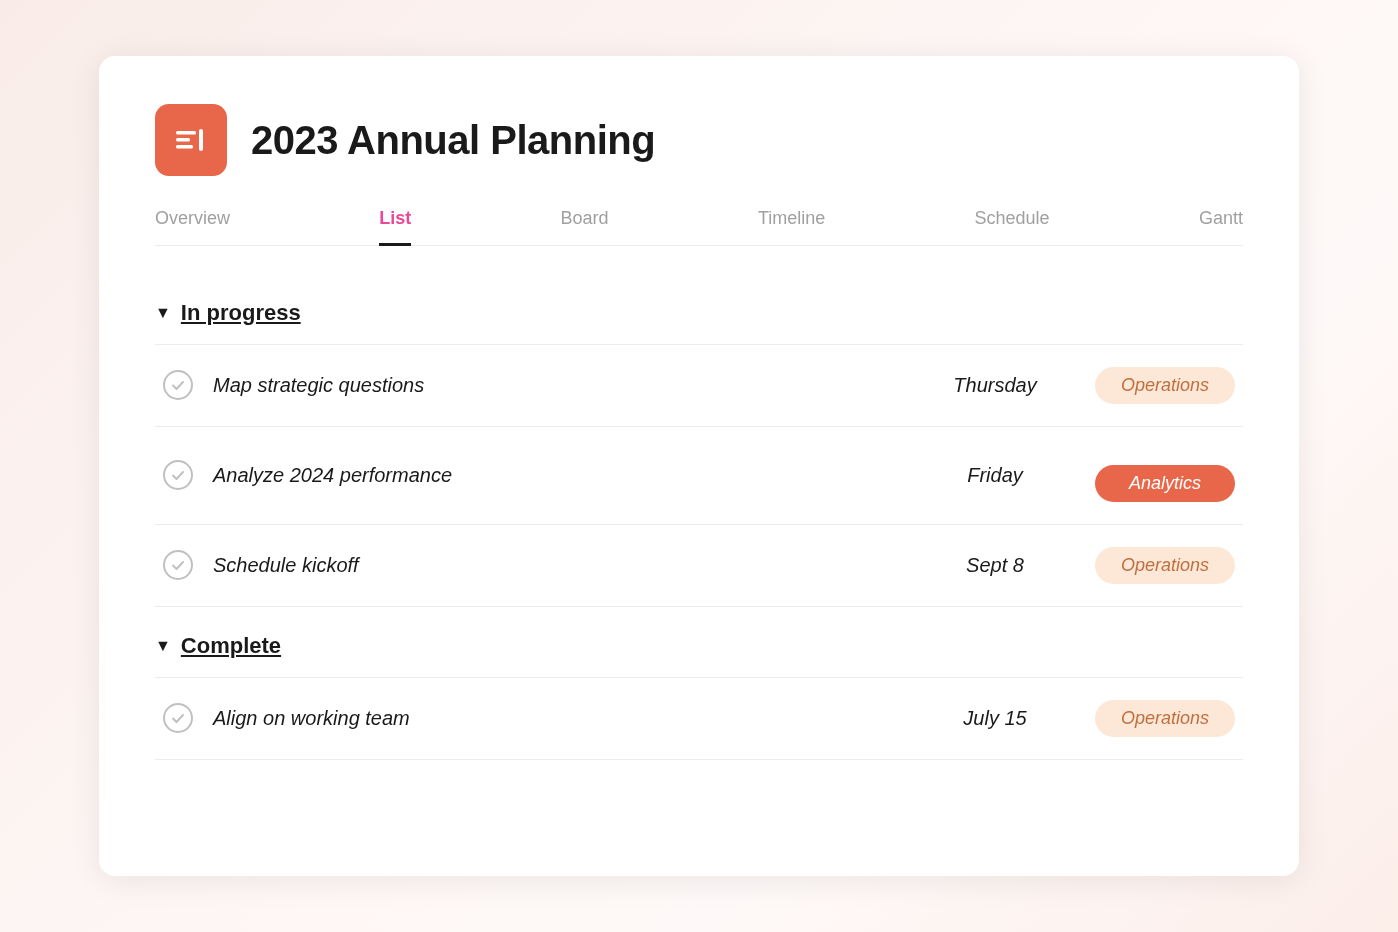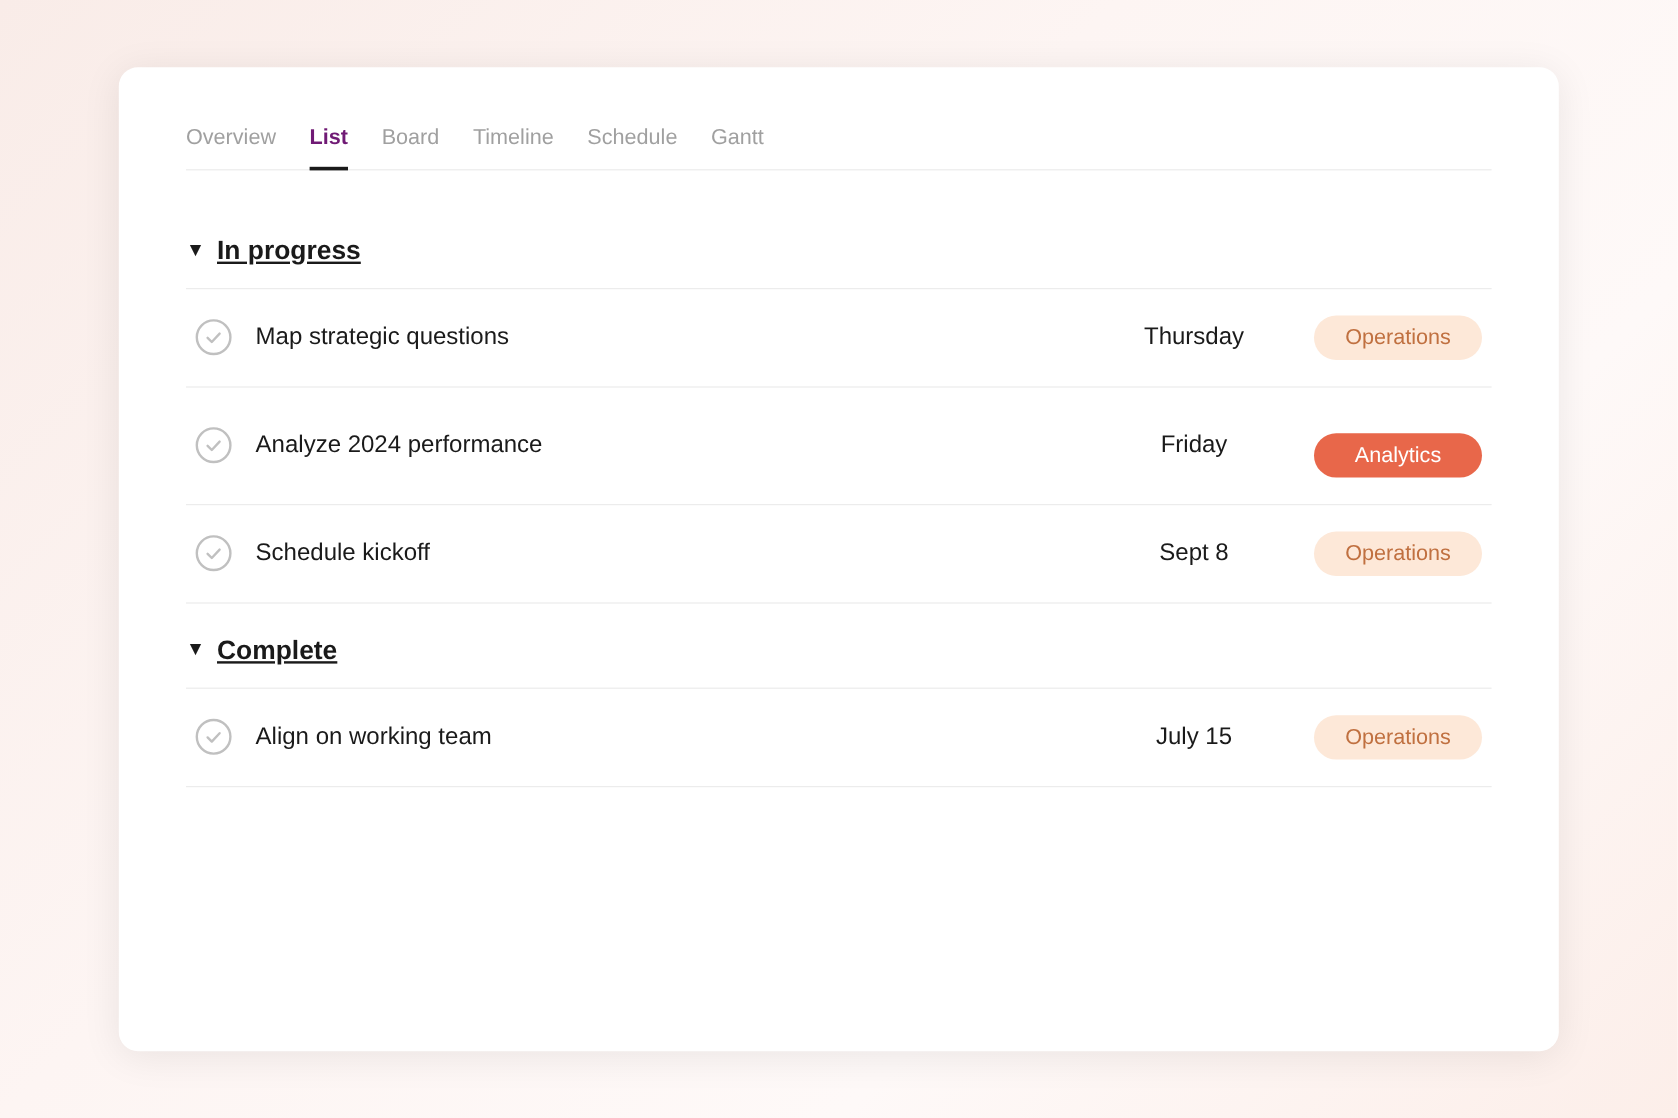--- a/index.html
+++ b/index.html
@@ -55,34 +55,35 @@
       font-weight: 700;
       color: #1a1a1a;
       letter-spacing: -0.5px;
     }
 
     .tabs {
       display: flex;
       gap: 28px;
       border-bottom: 1.5px solid #ececec;
       margin-bottom: 36px;
+      justify-content: space-between;
     }
 
     .tab {
       font-size: 18px;
       font-weight: 500;
       color: #a0a0a0;
       padding-bottom: 14px;
       cursor: pointer;
       border-bottom: 3px solid transparent;
       margin-bottom: -1.5px;
     }
 
     .tab.active {
-      color: #701a75;
+      color: #ec4899;
       border-bottom: 3px solid #1a1a1a;
       font-weight: 600;
     }
 
     .section-header {
       display: flex;
       align-items: center;
       gap: 10px;
       padding: 18px 0 18px 0;
     }
@@ -95,20 +96,21 @@
     }
 
     .chevron {
       color: #1a1a1a;
       font-size: 16px;
       margin-top: 1px;
     }
 
     .task-list {
       border-top: 1.5px solid #ececec;
+      font-style: italic;
     }
 
     .task-row {
       display: flex;
       align-items: center;
       padding: 22px 8px;
       border-bottom: 1.5px solid #ececec;
     }
 
     .task-check {
@@ -166,20 +168,31 @@
 
     .section-gap {
       height: 8px;
     }
   </style>
 </head>
 <body>
 
 <div class="card">
 
+  <div class="header">
+    <div class="app-icon">
+      <svg viewBox="0 0 38 38" fill="none" xmlns="http://www.w3.org/2000/svg">
+        <rect x="4" y="10" width="20" height="3.5" rx="1.5" fill="white"></rect>
+        <rect x="4" y="17" width="14" height="3.5" rx="1.5" fill="white"></rect>
+        <rect x="4" y="24" width="17" height="3.5" rx="1.5" fill="white"></rect>
+        <rect x="27" y="8" width="4" height="22" rx="2" fill="white"></rect>
+      </svg>
+    </div>
+    <span class="page-title">2023 Annual Planning</span>
+  </div>
 
   <div class="tabs">
     <span class="tab">Overview</span>
     <span class="tab active">List</span>
     <span class="tab">Board</span>
     <span class="tab">Timeline</span>
     <span class="tab">Schedule</span>
     <span class="tab">Gantt</span>
   </div>
 

